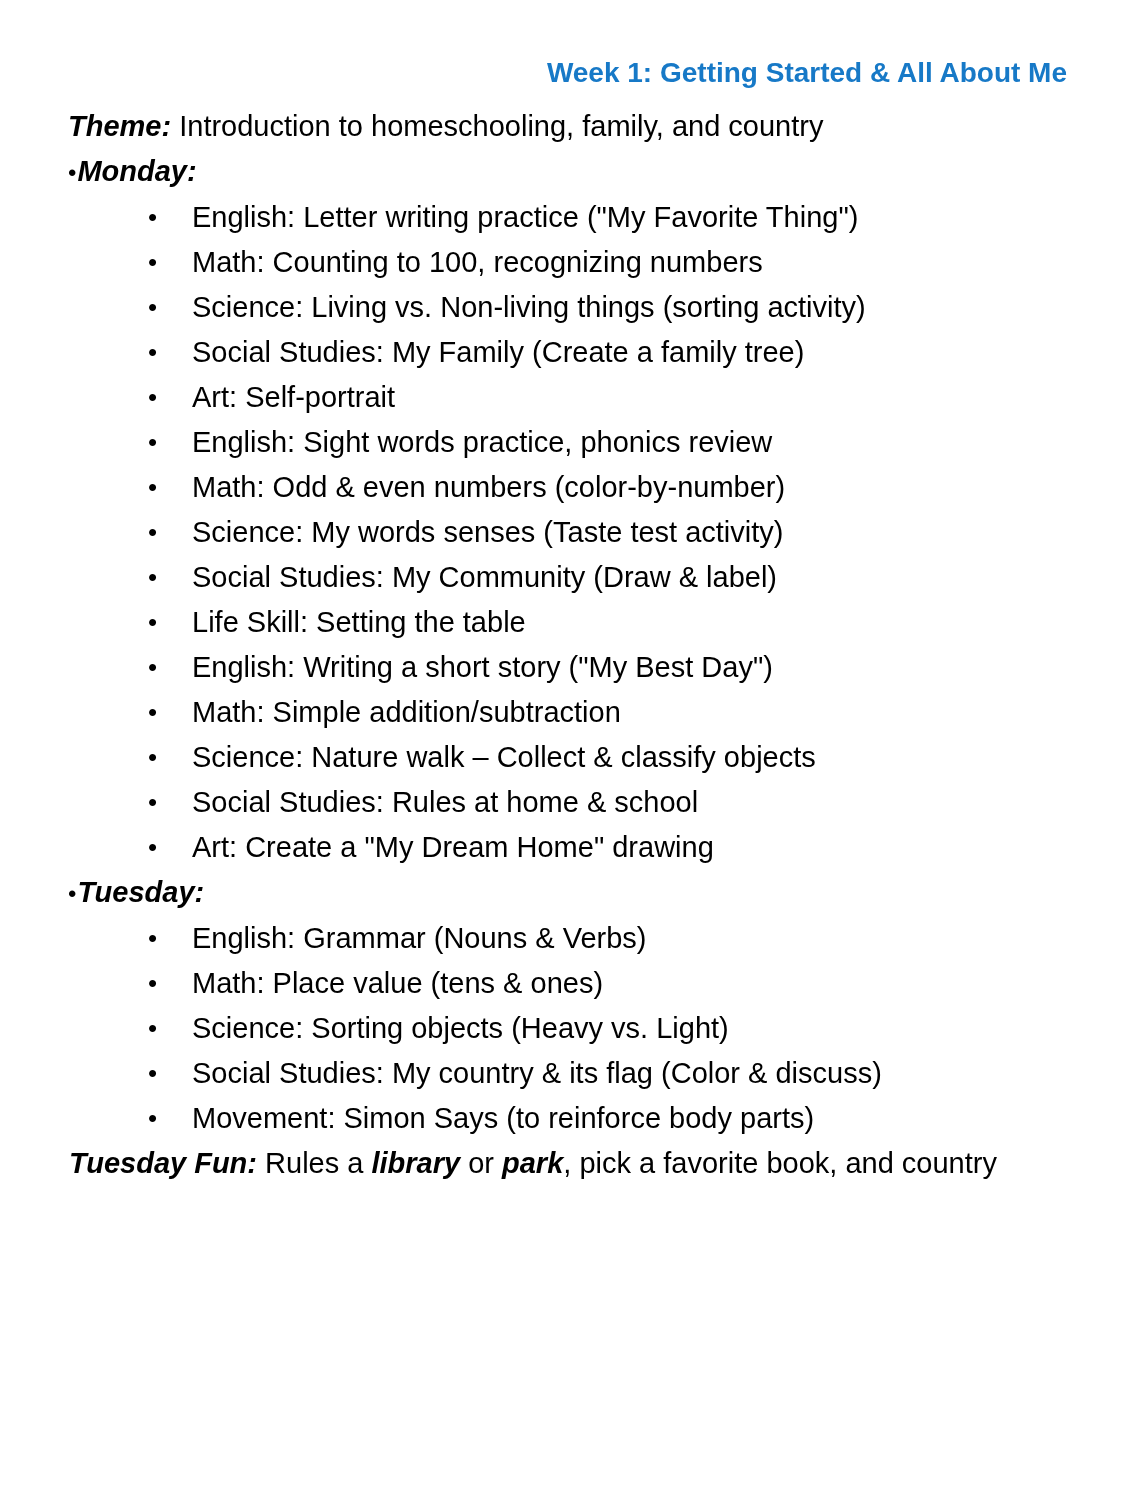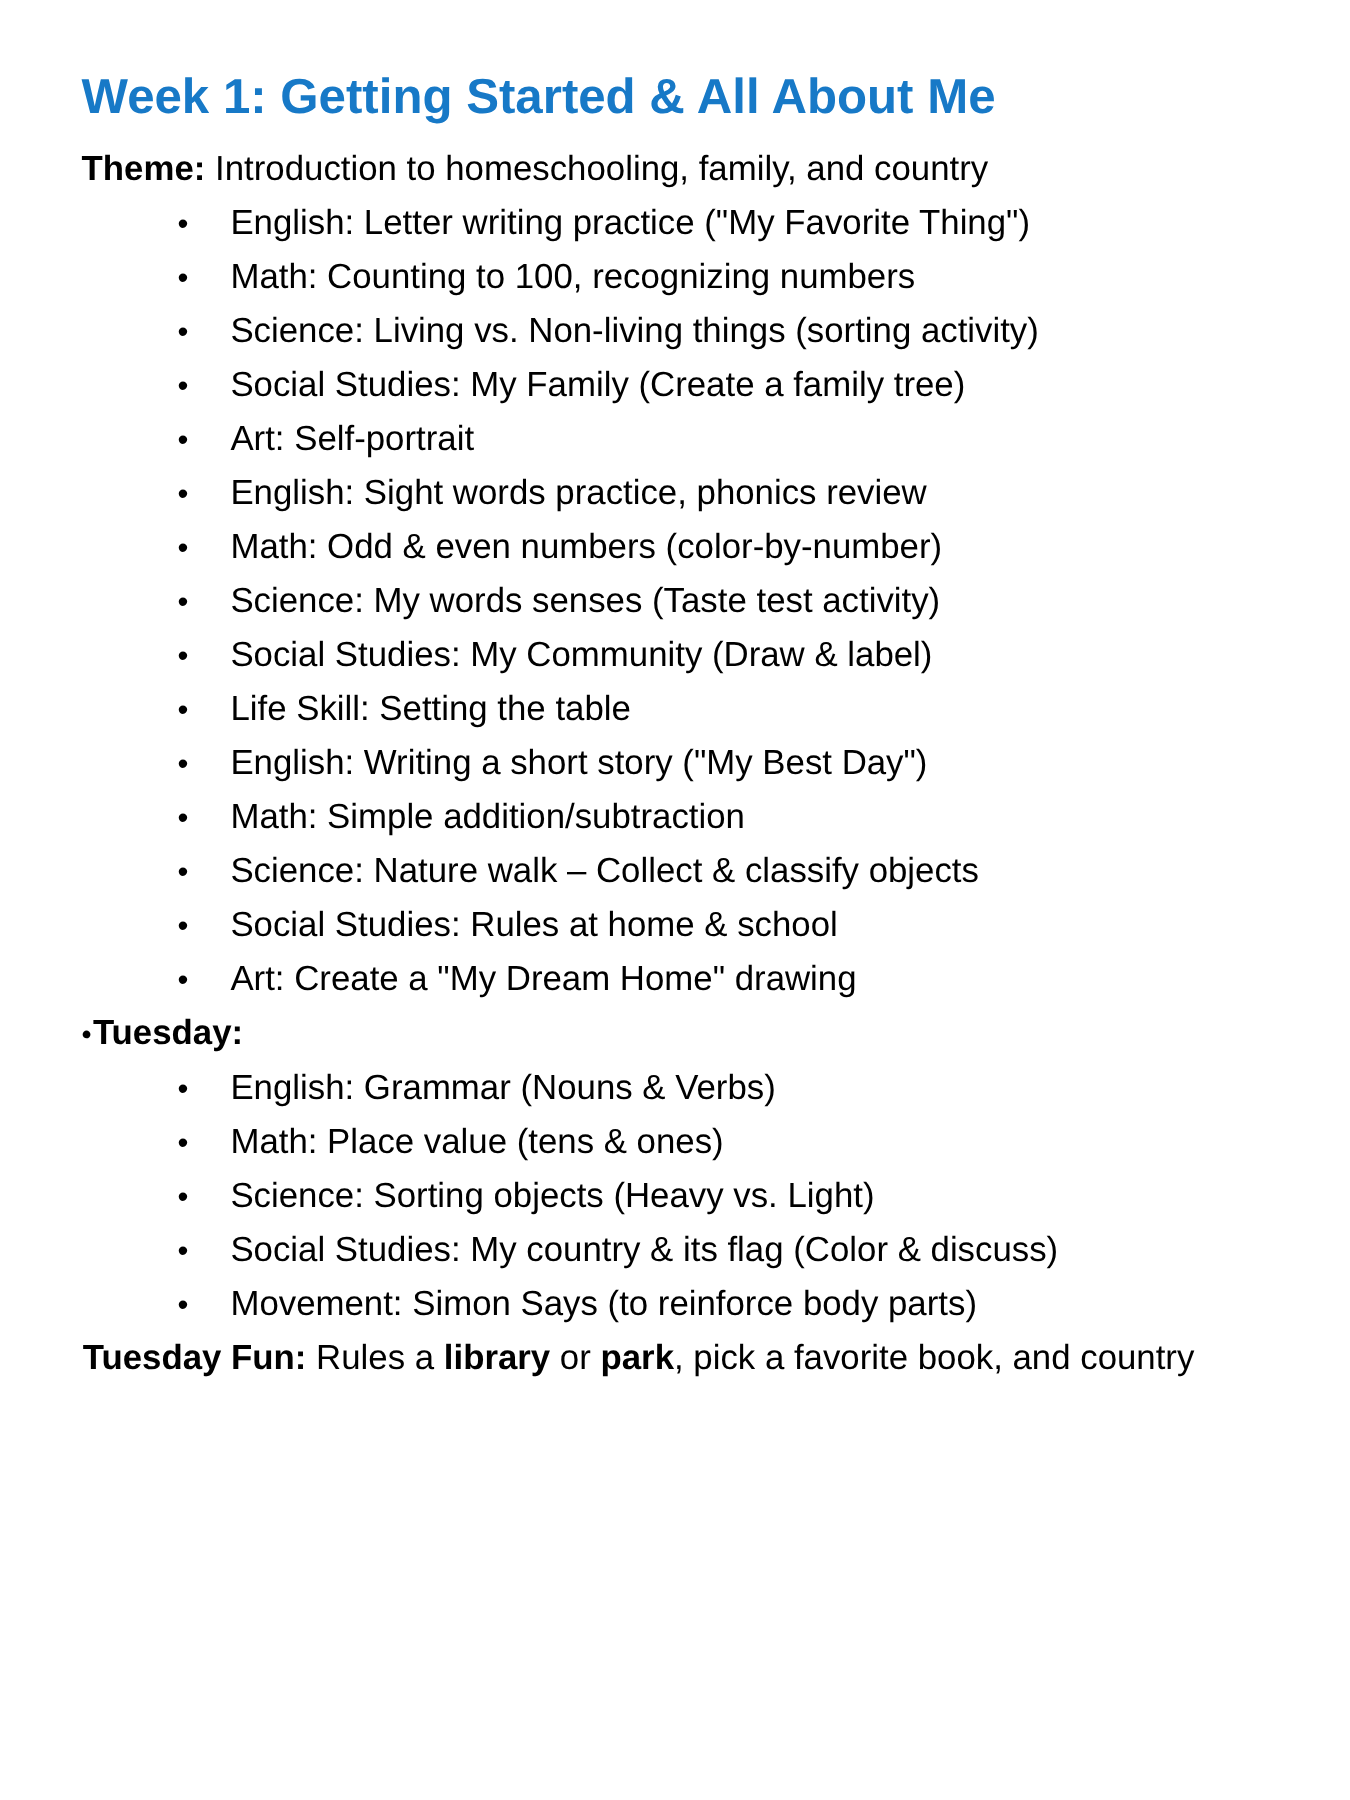--- a/index.html
+++ b/index.html
@@ -11,37 +11,38 @@
     font-family: "Liberation Sans", "DejaVu Sans", sans-serif;
   }
   .page {
     box-sizing: border-box;
     width: 1125px;
     height: 1500px;
     padding: 0 58px 0 68px;
     overflow: hidden;
   }
   .title {
-    font-size: 41px;
+    font-size: 28px;
     font-weight: bold;
     line-height: 1.2;
-    text-align: left;
+    text-align: right;
     margin: 56px 0 14px 0;
   }
   .theme-line,
   .day-header,
   .friday-line {
     font-size: 29px;
     line-height: 45px;
     margin: 0;
   }
   .theme-line strong,
   .day-header strong,
   .friday-line strong {
     font-weight: bold;
+    font-style: italic;
   }
   .day-bullet {
     font-size: 24px;
     margin-right: 1px;
   }
   ul.items {
     list-style: none;
     margin: 0;
     padding: 0 0 0 80px;
   }
@@ -65,20 +66,21 @@
 </head>
 <body>
 
 <div class="page">
 
   <h1 class="title" style="color: rgb(23, 121, 199);">Week 1: Getting Started &amp; All About Me</h1>
 
   <p class="theme-line"><strong>Theme:</strong> <span>Introduction to homeschooling, family, and country</span></p>
 
   <div id="days">
+      <p class="day-header"><span class="day-bullet">•</span><strong>Monday:</strong></p>
       <ul class="items">
         <li>
           <span class="item-bullet">•</span>
           <span class="item-text">English: Letter writing practice ("My Favorite Thing")</span>
         </li>
         <li>
           <span class="item-bullet">•</span>
           <span class="item-text">Math: Counting to 100, recognizing numbers</span>
         </li>
         <li>

